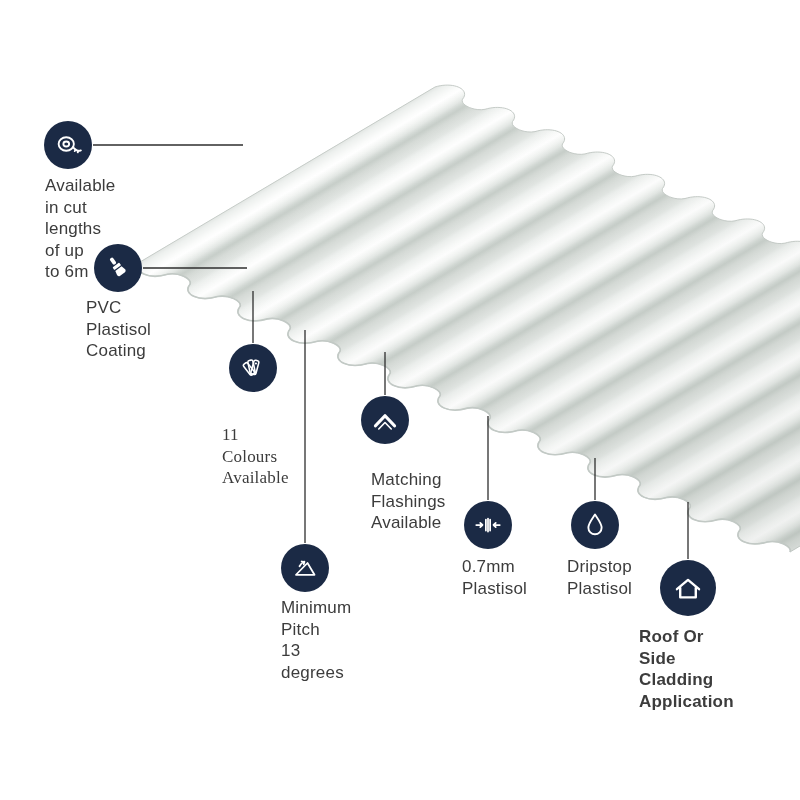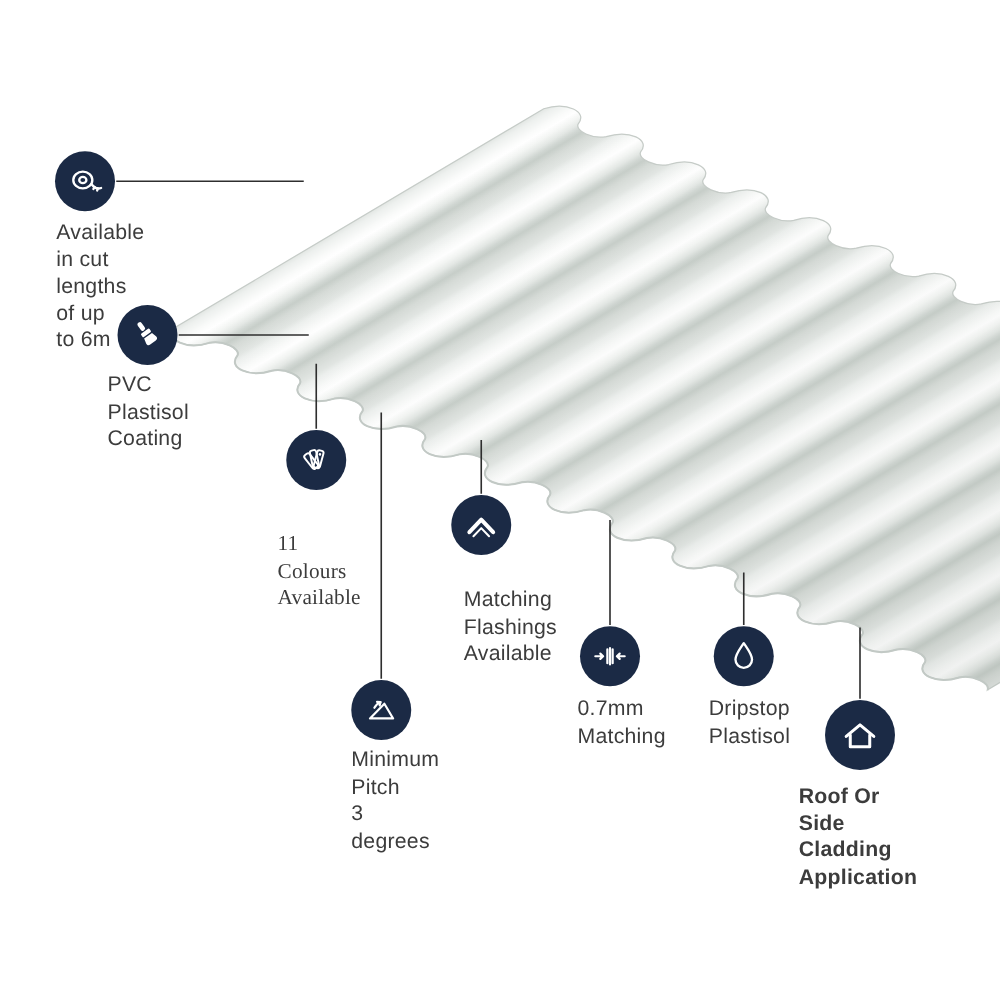--- a/index.html
+++ b/index.html
@@ -142,35 +142,35 @@
     <div class="badge size-48" style="left:281px;top:544px;">
       <svg width="30" height="30" viewBox="0 0 24 24">
         <g fill="none" stroke="#fff" stroke-width="1.4" stroke-linecap="round" stroke-linejoin="round">
           <path d="M4.8 17.4 H19.6 L14 8 Z"></path>
           <path d="M7.6 10.6 A 7.2 7.2 0 0 1 11.5 7"></path>
           <path d="M11.5 7 l-2.2 -0.2 M11.5 7 l-0.5 2.1"></path>
         </g>
       </svg>
     </div>
     <div class="label" style="left:281px;top:597px;">Minimum Pitch
-3 degrees</div>
+13 degrees</div>
   </div>
 
   <div class="feature">
     <div class="badge size-48" style="left:464px;top:501px;">
       <svg width="30" height="30" viewBox="0 0 24 24">
         <g fill="none" stroke="#fff" stroke-width="1.4" stroke-linecap="round" stroke-linejoin="round">
           <path d="M2.6 12 H7.4 M5.8 10.3 L7.6 12 L5.8 13.7"></path>
           <path d="M10.3 7.6 V16.4 M12 6.8 V17.2 M13.7 7.6 V16.4"></path>
           <path d="M21.4 12 H16.6 M18.2 10.3 L16.4 12 L18.2 13.7"></path>
         </g>
       </svg>
     </div>
     <div class="label" style="left:462px;top:556px;">0.7mm
-Matching</div>
+Plastisol</div>
   </div>
 
   <div class="feature">
     <div class="badge size-48" style="left:571px;top:501px;">
       <svg width="30" height="30" viewBox="0 0 24 24">
         <path d="M12 3.6 C 9.5 7.4 6.7 10.8 6.7 14.1 a 5.3 5.3 0 0 0 10.6 0 C 17.3 10.8 14.5 7.4 12 3.6 Z" fill="none" stroke="#fff" stroke-width="1.5" stroke-linejoin="round"></path>
       </svg>
     </div>
     <div class="label" style="left:567px;top:556px;">Dripstop
 Plastisol</div>

